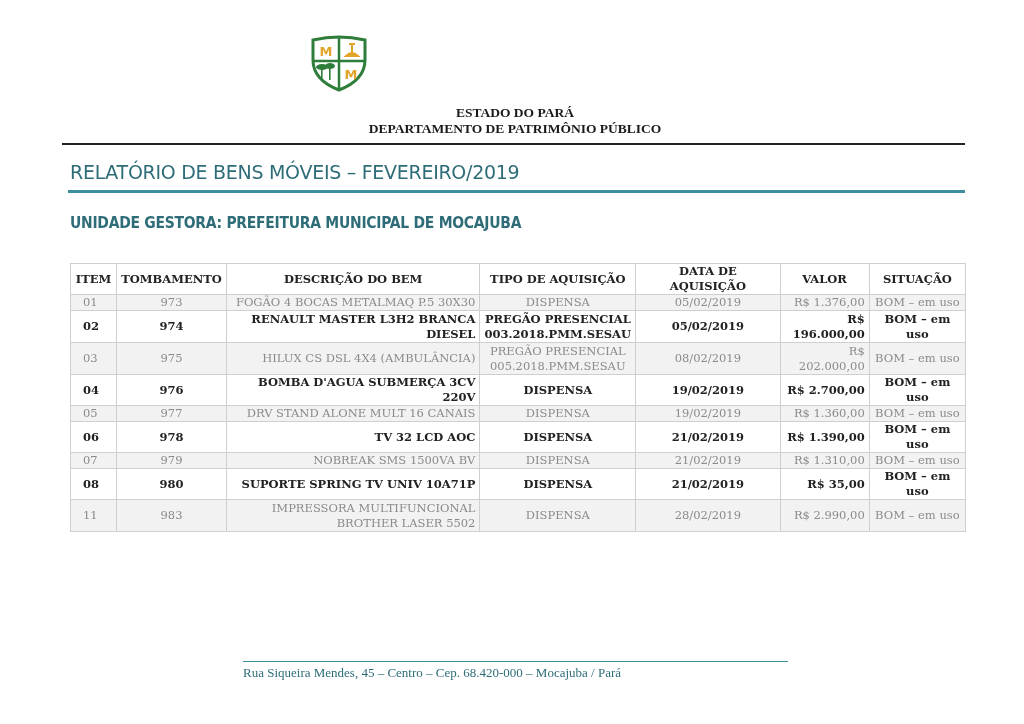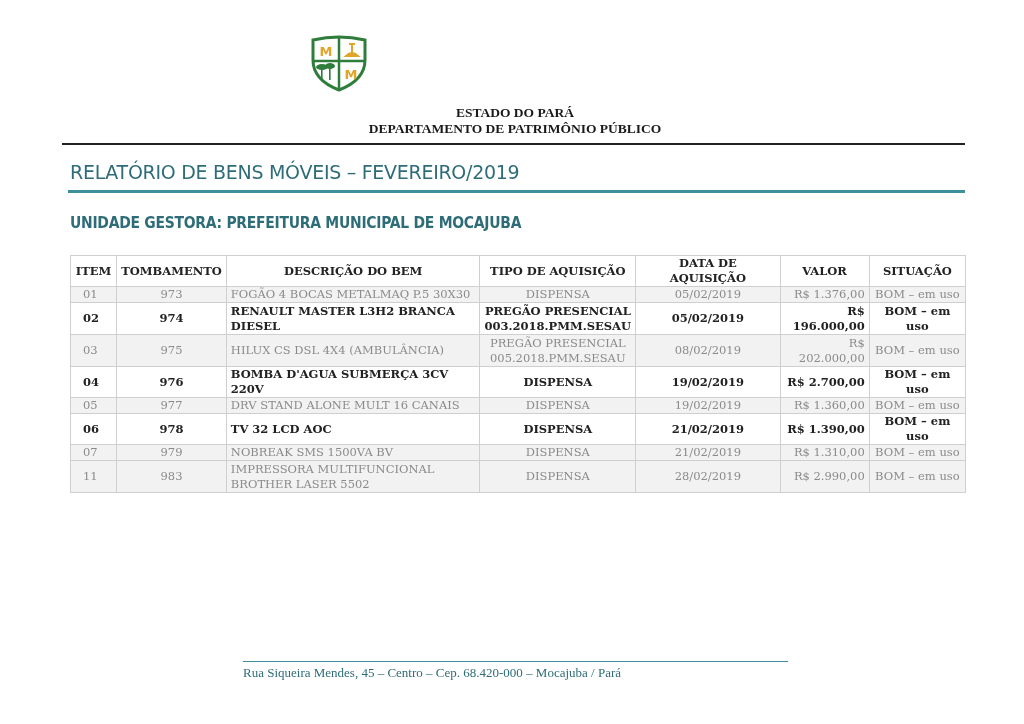--- a/index.html
+++ b/index.html
@@ -3,26 +3,26 @@
   <meta charset="utf-8">
   <style>
     html, body { margin: 0; padding: 0; background: #ffffff; }
     body { width: 1024px; height: 724px; position: relative; overflow: hidden; font-family: "DejaVu Serif", serif; color: #222; }
     .logo { position: absolute; left: 309px; top: 34px; width: 60px; height: 58px; }
     .header-lines { position: absolute; left: 360px; top: 95px; width: 310px; text-align: center; font-family: "Liberation Serif", serif; font-weight: bold; font-size: 13.5px; line-height: 16px; color: #1a1a1a; margin-top: 10px; }
     .header-rule { position: absolute; left: 62px; top: 143px; width: 903px; height: 2px; background: #222; }
     .report-title { position: absolute; left: 70px; top: 160px; font-family: "DejaVu Sans", sans-serif; font-size: 20px; color: #2e6d78; letter-spacing: -0.3px; transform: scaleX(0.95); transform-origin: left; }
     .title-rule { position: absolute; left: 68px; top: 190px; width: 897px; height: 3px; background: #3d8f9c; }
     .unit-title { position: absolute; left: 70px; top: 214px; font-family: "DejaVu Sans", sans-serif; font-size: 15px; font-weight: bold; color: #2e6d78; letter-spacing: -0.3px; transform: scaleX(0.93); transform-origin: left; }
-    table.assets { position: absolute; left: 70px; top: 255px; width: 896px; border-collapse: collapse; font-family: "DejaVu Serif", serif; font-size: 11.5px; }
+    table.assets { position: absolute; left: 70px; top: 263px; width: 896px; border-collapse: collapse; font-family: "DejaVu Serif", serif; font-size: 11.5px; }
     table.assets th, table.assets td { border: 1px solid #cfcfcf; padding: 0 4px; text-align: center; vertical-align: middle; line-height: 15px; }
     table.assets th { font-weight: bold; color: #222; height: 15px; font-size: 11.5px; }
     table.assets tr.light td { color: #8a8a8a; background: #f2f2f2; }
     table.assets tr.bold td { color: #222; font-weight: bold; background: #ffffff; }
-    table.assets td.desc { text-align: left; }
+    table.assets td.desc { text-align: right; }
     table.assets td.val { text-align: right; }
     table.assets td.item { text-align: left; padding-left: 12px; }
     .footer-rule { position: absolute; left: 243px; top: 661px; width: 545px; height: 1px; background: #3d8f9c; }
     .footer-text { position: absolute; left: 243px; top: 665px; width: 545px; text-align: left; font-family: "Liberation Serif", serif; font-size: 13px; color: #2e6d78; }
   </style>
 </head>
 <body>
 
 <svg class="logo" viewBox="0 0 60 58">
   <path d="M4 6 Q30 0 56 6 L56 26 Q56 46 30 56 Q4 46 4 26 Z" fill="#ffffff" stroke="#2f7d3a" stroke-width="3"></path>
@@ -128,20 +128,29 @@
     </tr>
     <tr class="light" style="height:16px">
       <td class="item">07</td>
       <td>979</td>
       <td class="desc">NOBREAK SMS 1500VA BV</td>
       <td>DISPENSA</td>
       <td>21/02/2019</td>
       <td class="val">R$ 1.310,00</td>
       <td>BOM – em uso</td>
     </tr>
+    <tr class="bold" style="height:17px">
+      <td class="item">08</td>
+      <td>980</td>
+      <td class="desc">SUPORTE SPRING TV UNIV 10A71P</td>
+      <td>DISPENSA</td>
+      <td>21/02/2019</td>
+      <td class="val">R$ 35,00</td>
+      <td>BOM – em uso</td>
+    </tr>
     <tr class="light" style="height:32px">
       <td class="item">11</td>
       <td>983</td>
       <td class="desc">IMPRESSORA MULTIFUNCIONAL BROTHER LASER 5502</td>
       <td>DISPENSA</td>
       <td>28/02/2019</td>
       <td class="val">R$ 2.990,00</td>
       <td>BOM – em uso</td>
     </tr>
   </tbody>

